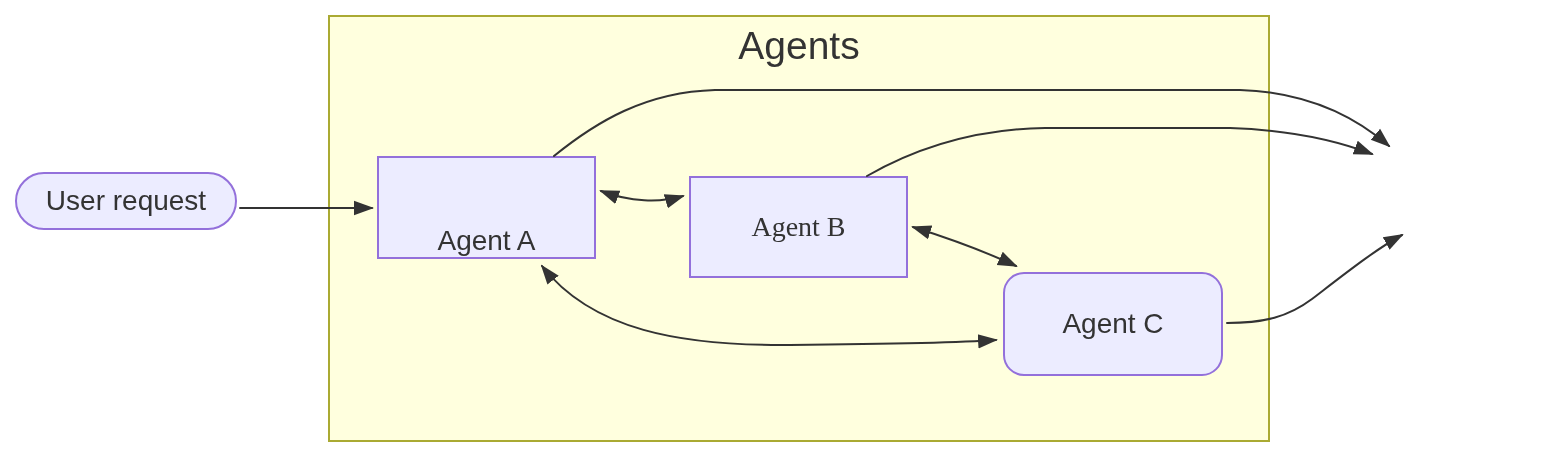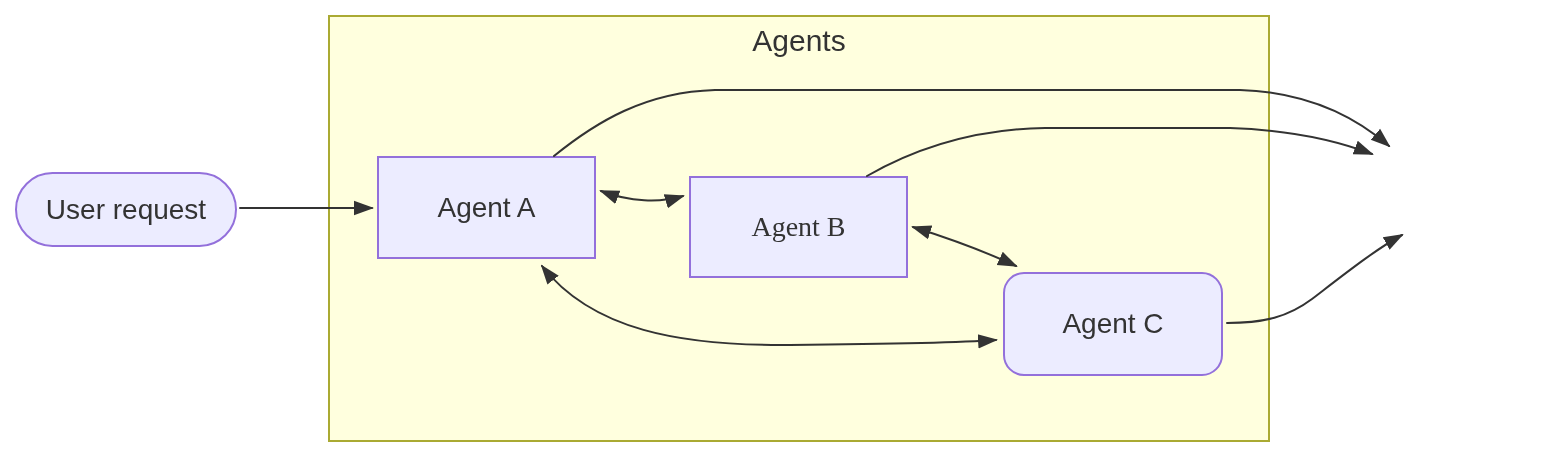--- a/index.html
+++ b/index.html
@@ -17,40 +17,40 @@
     width: 942px; height: 427px;
     background: #ffffde;
     border: 2px solid #aaaa33;
     box-sizing: border-box;
   }
   .cluster-title {
     position: absolute;
     left: 328px; top: 24px;
     width: 942px;
     text-align: center;
-    font-size: 30px;
+    font-size: 39px;
     color: #333333;
     z-index: 3;
   }
   .node {
     position: absolute;
     background: #ECECFF;
     border: 2px solid #9370DB;
     box-sizing: border-box;
     display: flex;
     align-items: center;
     justify-content: center;
     font-size: 28px;
     color: #333333;
     z-index: 2;
     white-space: nowrap;
   }
   .stadium { border-radius: 40px; }
-  #node-user-request { left: 15px;   top: 172px; width: 222px; height: 75px;  }
-  #node-agent-a      { left: 377px;  top: 156px; width: 219px; height: 103px; }
+  #node-user-request { left: 15px;   top: 172px; width: 222px; height: 58px;  }
+  #node-agent-a      { left: 377px;  top: 156px; width: 219px; height: 103px; align-items: flex-end; }
   #node-agent-b      { left: 689px;  top: 176px; width: 219px; height: 102px; font-family: Liberation Serif, serif; }
   #node-agent-c      { left: 1003px; top: 272px; width: 220px; height: 104px; border-radius: 21px; }
   #node-response     { left: 1366px; top: 151px; width: 172px; height: 76px;  }
   #edges {
     position: absolute;
     left: 0; top: 0;
     width: 1568px; height: 464px;
     z-index: 4;
     pointer-events: none;
   }

